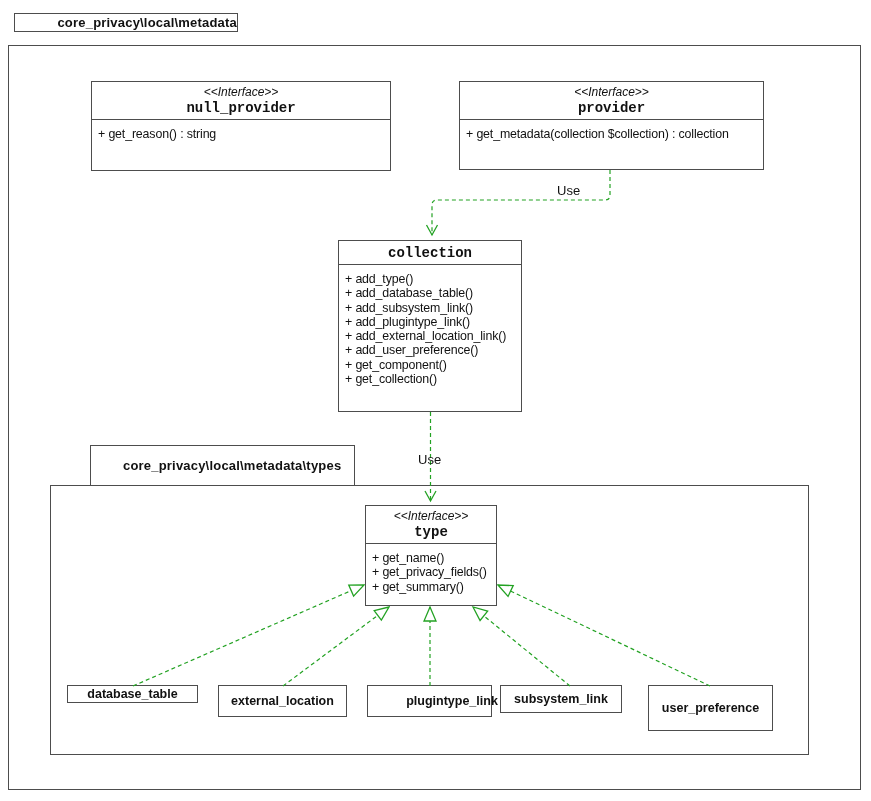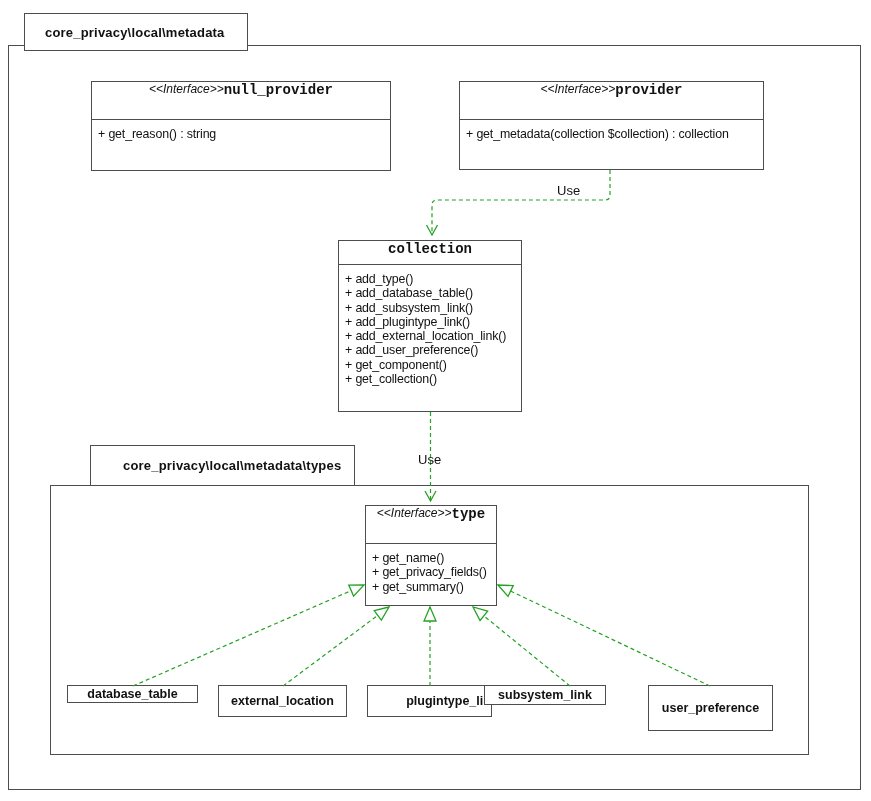--- a/index.html
+++ b/index.html
@@ -13,42 +13,42 @@
     letter-spacing:0.2px;z-index:2;
   }
   .pkg-body{
     position:absolute;box-sizing:border-box;border:1.4px solid #4d4d4d;background:#fff;z-index:1;
   }
   .node{
     position:absolute;box-sizing:border-box;border:1.3px solid #4d4d4d;background:#fff;z-index:3;
   }
   .node-header{
     box-sizing:border-box;border-bottom:1.2px solid #4d4d4d;text-align:center;
-    display:flex;flex-direction:row;justify-content:center;
+    display:flex;flex-direction:column;justify-content:center;
   }
   .stereotype{font-style:italic;font-size:12px;line-height:15px;}
   .node-name{font-weight:bold;font-size:14px;line-height:16px;font-family:Liberation Mono, monospace;}
   .node-methods{padding:7px 5px 0 6px;font-size:12.4px;line-height:14.3px;letter-spacing:-0.15px;white-space:nowrap;}
   .leaf{
     position:absolute;box-sizing:border-box;border:1.3px solid #4d4d4d;background:#fff;z-index:3;
     display:flex;align-items:center;justify-content:center;
     font-weight:bold;font-size:12.5px;
   }
   #edges{position:absolute;left:0;top:0;z-index:4;pointer-events:none;}
   .edge{fill:none;stroke:#23a223;stroke-width:1.2;stroke-dasharray:4 3;}
   .edge-label{
     position:absolute;z-index:5;font-size:13px;color:#111;background:transparent;
   }
 </style>
 </head>
 <body>
 
 <div id="canvas">
 
-  <div class="pkg-tab" style="left:24px;top:13px;width:224px;height:38px;padding-left:20px;">
+  <div class="pkg-tab" style="left:14px;top:13px;width:224px;height:19px;padding-left:20px;justify-content:flex-end;">
     <span>core_privacy\local\metadata</span>
   </div>
   <div class="pkg-body" style="left:8px;top:45px;width:853px;height:745px;"></div>
 
   <div class="pkg-tab" style="left:50px;top:445px;width:265px;height:41px;padding-left:32px;margin-left:40px;">
     <span>core_privacy\local\metadata\types</span>
   </div>
   <div class="pkg-body" style="left:50px;top:485px;width:759px;height:270px;"></div>
 
   <div class="node" style="left:91px;top:81px;width:300px;height:90px;">
@@ -101,21 +101,21 @@
 
   <div class="leaf" style="left:67px;top:685px;width:131px;height:18px;">
     <span>database_table</span>
   </div>
   <div class="leaf" style="left:218px;top:685px;width:129px;height:32px;justify-content:center;">
     <span>external_location</span>
   </div>
   <div class="leaf" style="left:367px;top:685px;width:125px;height:32px;padding-left:45px;">
     <span>plugintype_link</span>
   </div>
-  <div class="leaf" style="left:484px;top:685px;width:122px;height:20px;">
+  <div class="leaf" style="left:500px;top:685px;width:122px;height:28px;">
     <span>subsystem_link</span>
   </div>
   <div class="leaf" style="left:648px;top:685px;width:125px;height:46px;">
     <span>user_preference</span>
   </div>
 
   <svg id="edges" width="871" height="801" viewBox="0 0 871 801">
     <defs>
       <marker id="openV" markerUnits="userSpaceOnUse" markerWidth="14" markerHeight="14" viewBox="0 0 14 14" refX="12" refY="7" orient="auto">
         <path d="M2,1.5 L12,7 L2,12.5" fill="none" stroke="#23a223" stroke-width="1.3" stroke-dasharray="none"></path>

